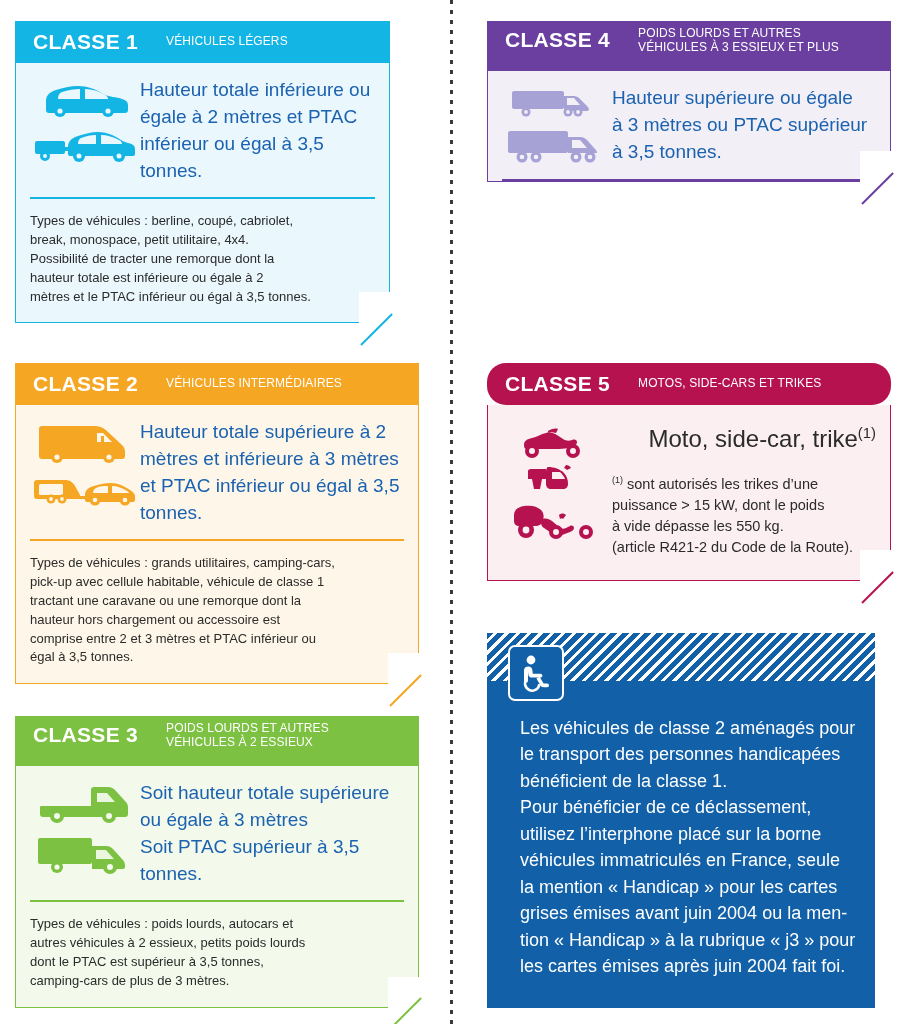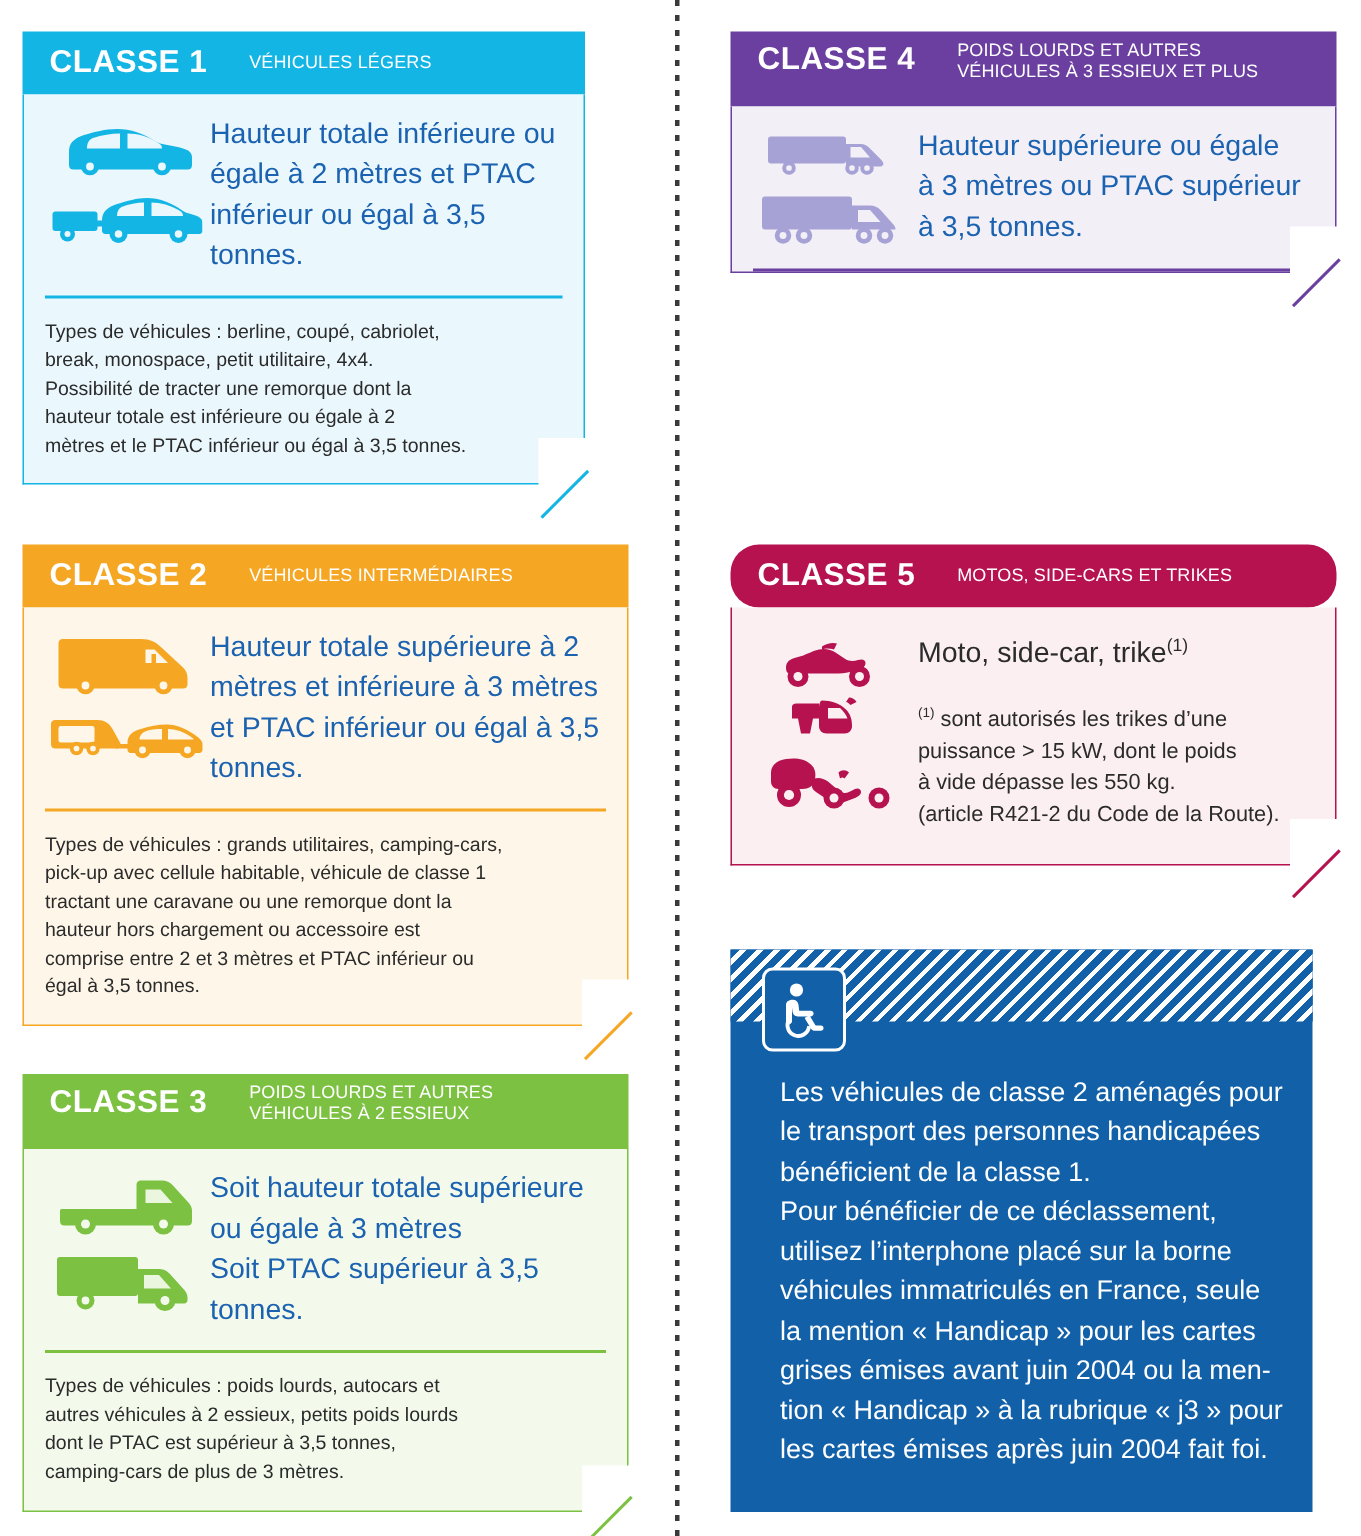--- a/index.html
+++ b/index.html
@@ -148,23 +148,24 @@
 
   
   #card-5 { left: 487px; top: 363px; width: 404px; }
   #card-5 .card-header { background: #b5124f; border-radius: 19px; }
   #card-5 .card-body { background: #fbeff2; border-color: #b5124f; }
   #card-5 .corner-line { background: #b5124f; }
   #card-5 .top-block { padding: 18px 14px 22px 12px; }
   #card-5 .icons { gap: 4px; }
   #card-5 .m-title {
     color: #2b2b2b;
-    font-size: 19px;
+    font-size: 24px;
     line-height: 1.3;
     margin-bottom: 20px;
+    text-align: right;
   }
   #card-5 .m-note {
     color: #2b2b2b;
     font-size: 14.5px;
     line-height: 1.45;
   }
   sup { font-size: 0.62em; vertical-align: super; }
 
   
   #card-handicap {

